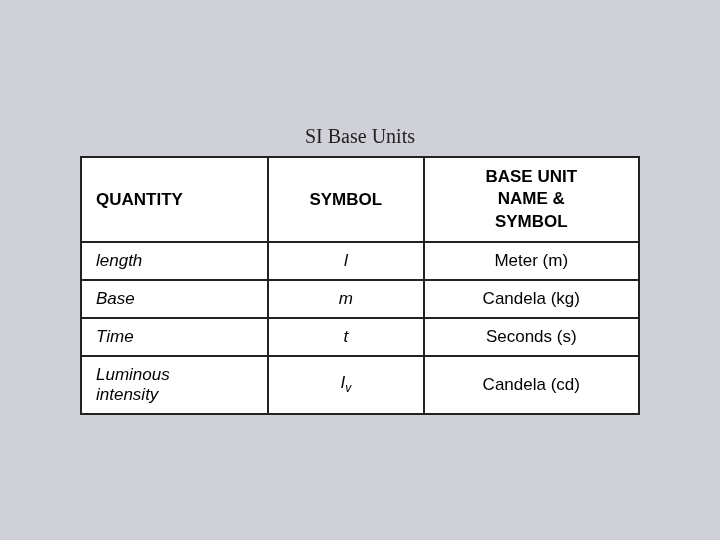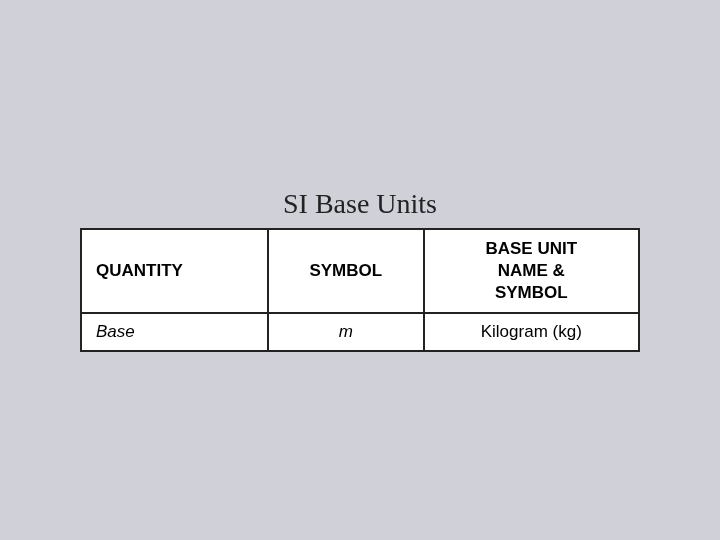--- a/index.html
+++ b/index.html
@@ -18,21 +18,21 @@
       font-family: Arial, sans-serif;
     }
 
     .container {
       display: flex;
       flex-direction: column;
       align-items: center;
     }
 
     .title {
-      font-size: 28px;
+      font-size: 20px;
       font-weight: normal;
       margin-bottom: 8px;
       color: #222;
       font-family: Georgia, serif;
     }
 
     table {
       border-collapse: collapse;
       background: white;
       width: 560px;
@@ -108,19 +108,34 @@
         <th>
           <span>SYMBOL</span>
         </th>
         <th>
           <span class="header-base-unit">BASE UNIT<br>NAME &amp;<br>Symbol</span>
         </th>
       </tr>
     </thead>
     <tbody>
       <tr>
+        <td>length</td>
+        <td>l</td>
+        <td>Meter (m)</td>
+      </tr>
+      <tr>
         <td>Base</td>
         <td>m</td>
-        <td>Kilogram (kg)</td>
+        <td>Candela (kg)</td>
+      </tr>
+      <tr>
+        <td>Time</td>
+        <td>t</td>
+        <td>Seconds (s)</td>
+      </tr>
+      <tr>
+        <td>Luminous<br>intensity</td>
+        <td><em>I</em><sub>v</sub></td>
+        <td>Candela (cd)</td>
       </tr>
     </tbody>
   </table>
 </div>
 
 </body></html>

